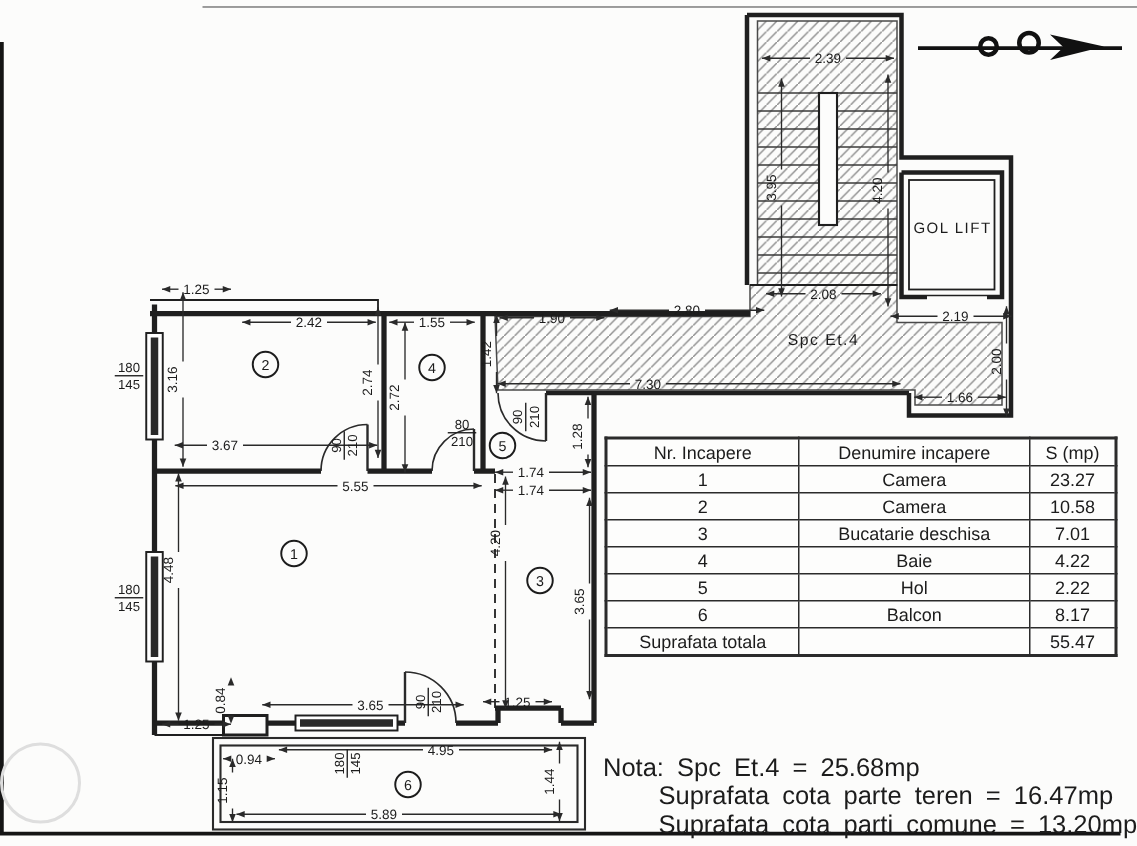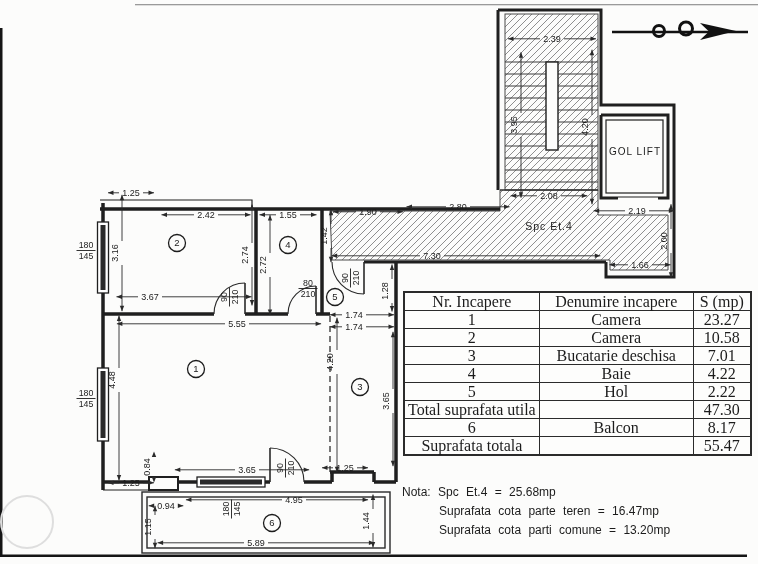--- a/index.html
+++ b/index.html
@@ -2,24 +2,24 @@
 <html><head>
 <meta charset="utf-8">
 <style>
   html,body{margin:0;padding:0;}
   body{width:758px;height:564px;position:relative;background:#fcfcfb;overflow:hidden;
        font-family:"Liberation Sans",sans-serif;color:#1c1c1c;}
   svg{position:absolute;left:0;top:0;}
   svg text{font-family:"Liberation Sans",sans-serif;fill:#1c1c1c;}
   .table-wrap{position:absolute;left:403px;top:291px;}
   table{border-collapse:collapse;border:2.2px solid #2b2b2b;background:#fdfdfc;}
-  th,td{border:1.6px solid #2b2b2b;font-size:16px;font-weight:400;
-        text-align:center;padding:0 3px;height:17px;line-height:16px;white-space:nowrap;font-family:Liberation Serif, serif;}
+  th,td{border:1.6px solid #2b2b2b;font-size:12px;font-weight:400;
+        text-align:center;padding:0 3px;height:17px;line-height:16px;white-space:nowrap;}
   .c-nr{width:121px;} .c-den{width:147px;margin-top:28px;} .c-s{width:50px;margin-left:26px;}
-  .note{position:absolute;left:402px;top:483px;font-size:12px;line-height:19px;
+  .note{position:absolute;left:402px;top:502px;font-size:17px;line-height:19px;
         word-spacing:4px;white-space:nowrap;}
   .note .l2{padding-left:37px;}
 </style>
 </head>
 <body>
 
 <svg id="plan-svg" width="758" height="564" viewBox="0 0 758 564">
   <defs>
     <pattern id="hatch" width="7" height="7" patternUnits="userSpaceOnUse">
       <path d="M-1,8 L8,-1" stroke="#8f8f8f" stroke-width="1"></path>
@@ -346,25 +346,20 @@
           <td class="c-nr">4</td>
           <td class="c-den">Baie</td>
           <td class="c-s">4.22</td>
         </tr>
         <tr>
           <td class="c-nr">5</td>
           <td class="c-den">Hol</td>
           <td class="c-s">2.22</td>
         </tr>
         <tr>
-          <td class="c-nr">Total suprafata utila</td>
-          <td class="c-den"></td>
-          <td class="c-s">47.30</td>
-        </tr>
-        <tr>
           <td class="c-nr">6</td>
           <td class="c-den">Balcon</td>
           <td class="c-s">8.17</td>
         </tr>
         <tr>
           <td class="c-nr">Suprafata totala</td>
           <td class="c-den"></td>
           <td class="c-s">55.47</td>
         </tr>
       </tbody>

